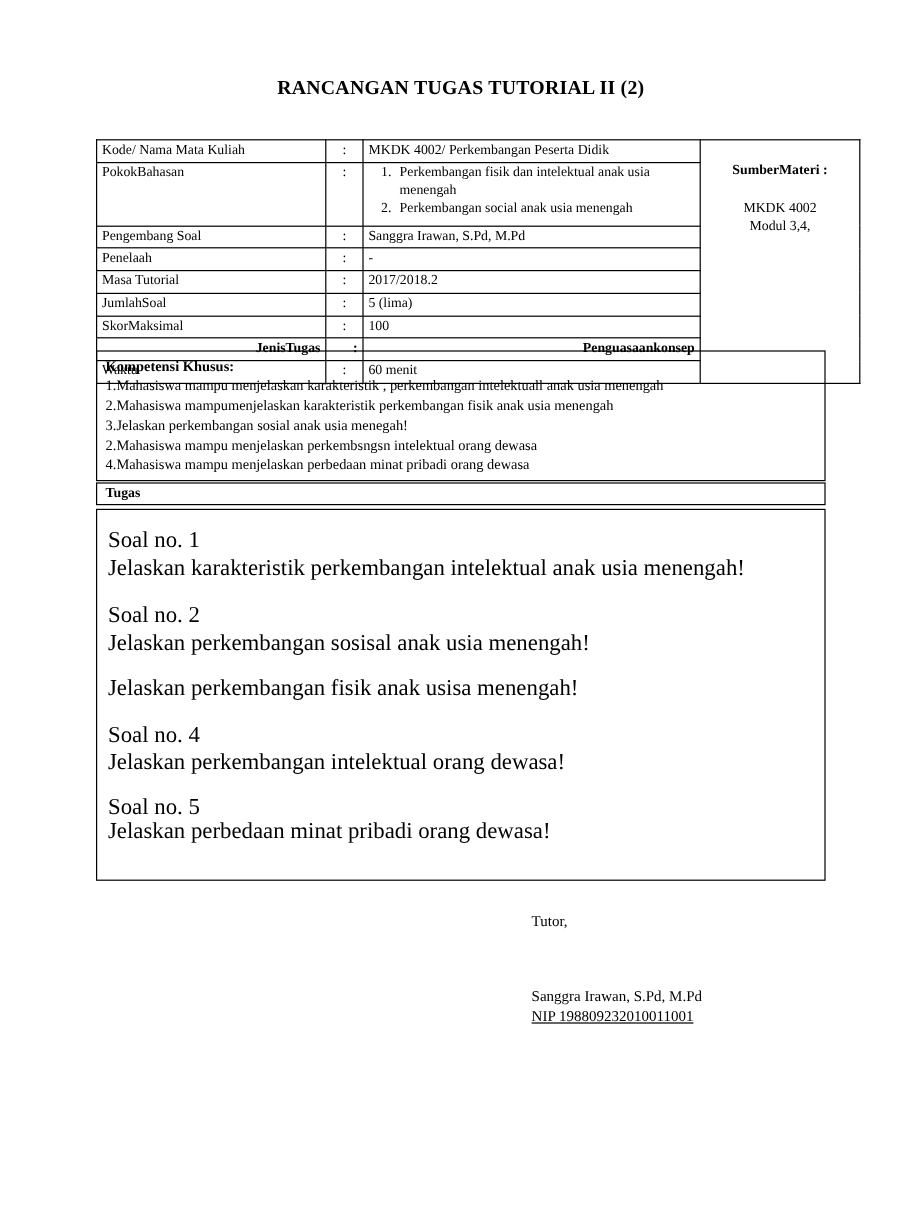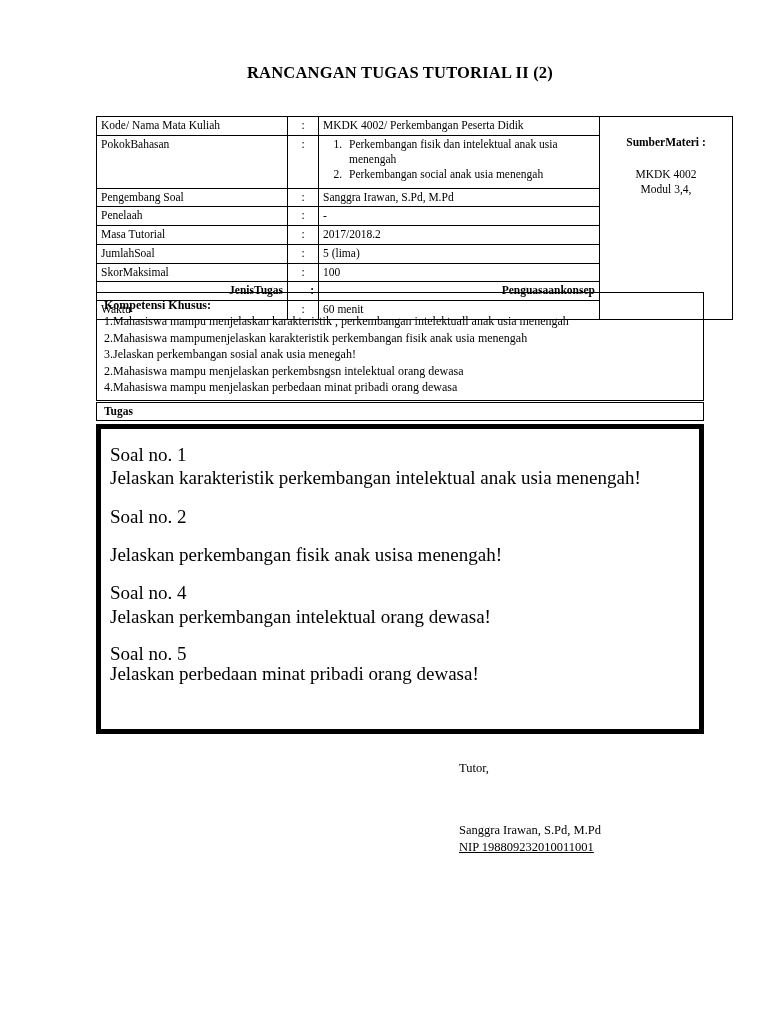--- a/index.html
+++ b/index.html
@@ -11,21 +11,21 @@
     width: 768px;
     height: 1024px;
     font-family: "Liberation Serif", "DejaVu Serif", serif;
     color: #000000;
     position: relative;
     overflow: hidden;
   }
 
   .page {
     position: absolute;
-    left: 16px; top: 0;
+    left: 0; top: 0;
     width: 660px;
     height: 1024px;
   }
 
   
   .doc-title {
     position: absolute;
     left: 0;
     top: 63px;
     width: 768px;
@@ -120,21 +120,21 @@
   }
 
   
   .tugas-body {
     position: absolute;
     left: 80px;
     top: 424px;
     width: 608px;
     height: 310px;
     box-sizing: border-box;
-    border: 5px solid #000000;
+    border: 1px solid #000000;
     padding: 14px 8px 6px 9px;
   }
   .soal-block { margin-bottom: 16px; }
   .soal-block:last-child { margin-bottom: 0; }
   .soal-no {
     font-size: 19px;
     line-height: 1.22;
   }
   .soal-text {
     font-size: 19px;
@@ -257,20 +257,21 @@
 
   <div class="tugas-head">Tugas</div>
 
   <div class="tugas-body">
     <div class="soal-block">
       <div class="soal-no">Soal no. 1</div>
       <div class="soal-text">Jelaskan karakteristik perkembangan intelektual anak usia menengah!</div>
     </div>
     <div class="soal-block">
       <div class="soal-no">Soal no. 2</div>
+      <div class="soal-text">Jelaskan perkembangan sosisal anak usia menengah!</div>
     </div>
     <div class="soal-block soal-tight">
       <div class="soal-text">Jelaskan perkembangan fisik anak usisa menengah!</div>
     </div>
     <div class="soal-block">
       <div class="soal-no">Soal no. 4</div>
       <div class="soal-text">Jelaskan perkembangan intelektual orang dewasa!</div>
     </div>
     <div class="soal-block soal-tight">
       <div class="soal-no">Soal no. 5</div>

